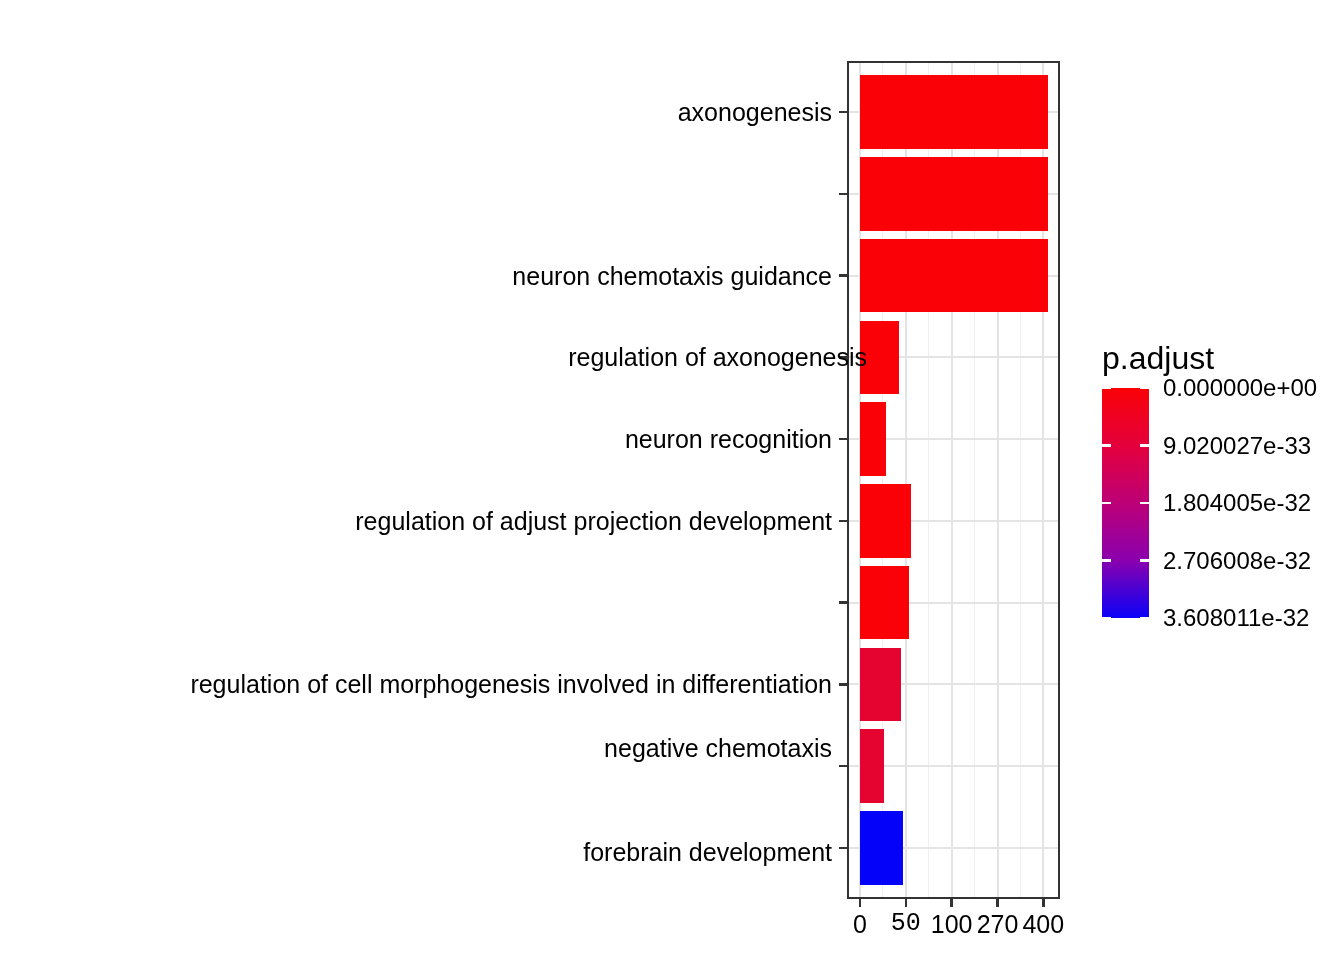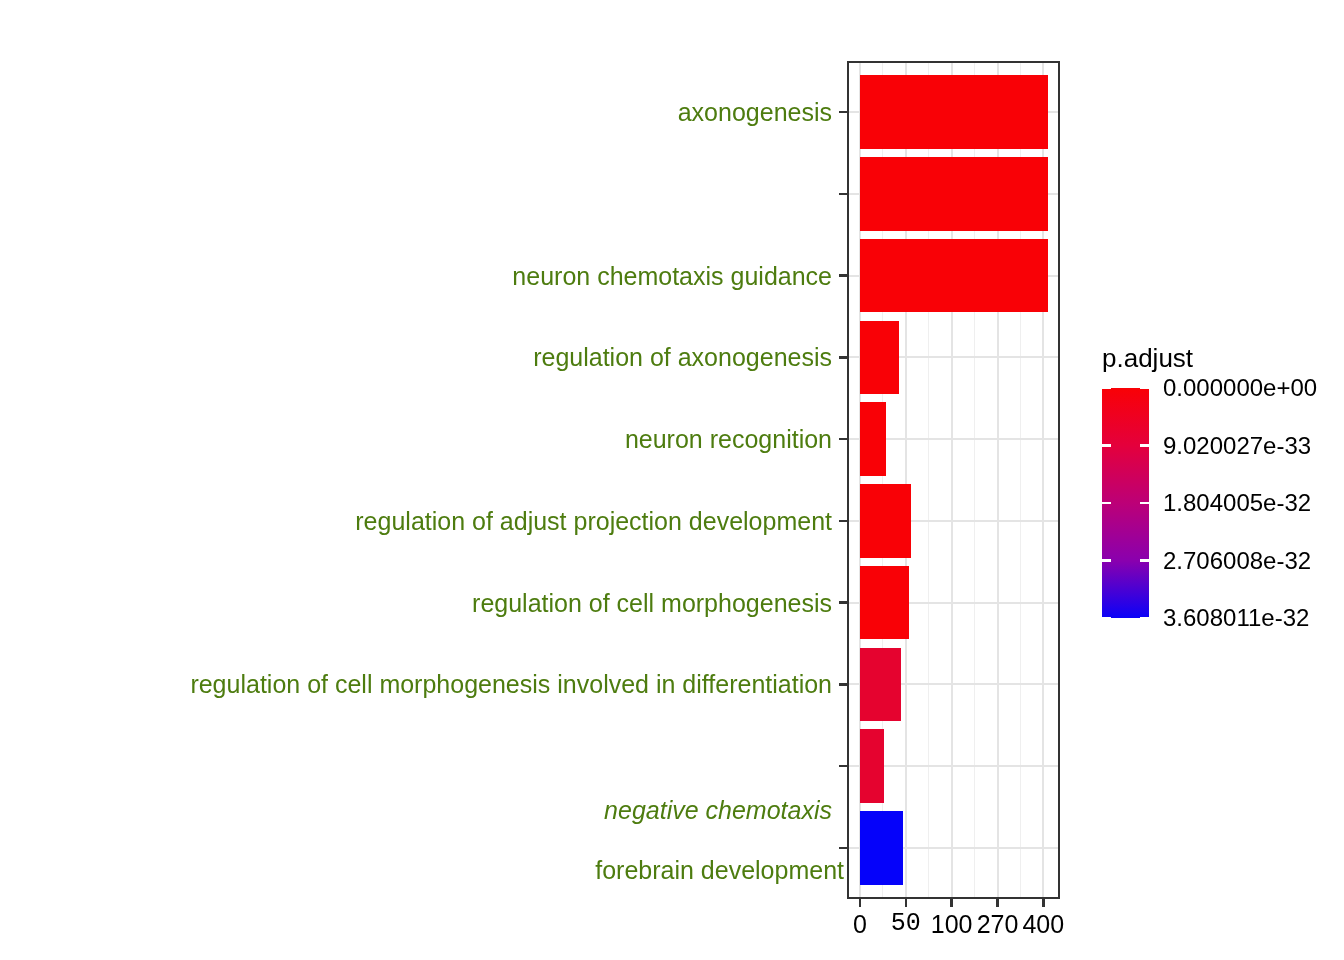--- a/index.html
+++ b/index.html
@@ -22,27 +22,27 @@
   .gridline-h{position:absolute;left:0;right:0;}
   .bar{position:absolute;}
   .xtick{position:absolute;width:2.5px;height:8px;background:#333333;}
   .ytick{position:absolute;width:8px;height:2.5px;background:#333333;}
   .xtick-label{
     position:absolute;width:80px;text-align:center;
     font-size:25px;color:#000000;line-height:30px;
   }
   .cat-label{
     position:absolute;left:0;width:832px;text-align:right;
-    font-size:25px;color:#4d7c0f;line-height:32px;
+    font-size:25px;color:#000000;line-height:32px;
     white-space:nowrap;
   }
   #legend{position:absolute;left:1101px;top:343px;}
   #legend-title{
     position:absolute;left:1px;top:0;
-    font-size:26px;color:#000000;line-height:30px;
+    font-size:32px;color:#000000;line-height:30px;
   }
   #legend-bar{
     position:absolute;left:1px;top:45px;width:47px;height:230px;
   }
   .legend-tick{position:absolute;height:2.5px;width:9px;background:#ffffff;}
   .legend-label{
     position:absolute;left:62px;width:200px;
     font-size:24px;color:#000000;line-height:28px;
     white-space:nowrap;
   }
@@ -112,26 +112,25 @@
     <div class="xtick" style="left: 996.25px; top: 899px;"></div>
     <div class="xtick-label" style="left: 957.5px; top: 909px;">270</div>
     <div class="xtick" style="left: 1042.08px; top: 899px;"></div>
     <div class="xtick-label" style="left: 1003.33px; top: 909px;">400</div>
     <div class="ytick" style="left: 839px; top: 110.809px;"></div>
     <div class="cat-label" style="top: 96.0588px;">axonogenesis</div>
     <div class="ytick" style="left: 839px; top: 192.574px;"></div>
     <div class="ytick" style="left: 839px; top: 274.338px;"></div>
     <div class="cat-label" style="top: 259.588px;">neuron chemotaxis guidance</div>
     <div class="ytick" style="left: 839px; top: 356.103px;"></div>
-    <div class="cat-label" style="top: 341.353px;">regulation of axonogenesis</div>
+    <div class="cat-label" style="top: 341.353px; margin-left: 35px;">regulation of axonogenesis</div>
     <div class="ytick" style="left: 839px; top: 437.868px;"></div>
     <div class="cat-label" style="top: 423.118px;">neuron recognition</div>
     <div class="ytick" style="left: 839px; top: 519.632px;"></div>
     <div class="cat-label" style="top: 504.882px;">regulation of adjust projection development</div>
     <div class="ytick" style="left: 839px; top: 601.397px;"></div>
-    <div class="cat-label" style="top: 586.647px;">regulation of cell morphogenesis</div>
     <div class="ytick" style="left: 839px; top: 683.162px;"></div>
     <div class="cat-label" style="top: 668.412px;">regulation of cell morphogenesis involved in differentiation</div>
     <div class="ytick" style="left: 839px; top: 764.926px;"></div>
-    <div class="cat-label" style="top: 794px; font-style: italic;">negative chemotaxis</div>
+    <div class="cat-label" style="top: 732px;">negative chemotaxis</div>
     <div class="ytick" style="left: 839px; top: 846.691px;"></div>
-    <div class="cat-label" style="top: 854px; padding-left: 12px;">forebrain development</div>
+    <div class="cat-label" style="top: 836px;">forebrain development</div>
   </div>
 
 </body></html>

